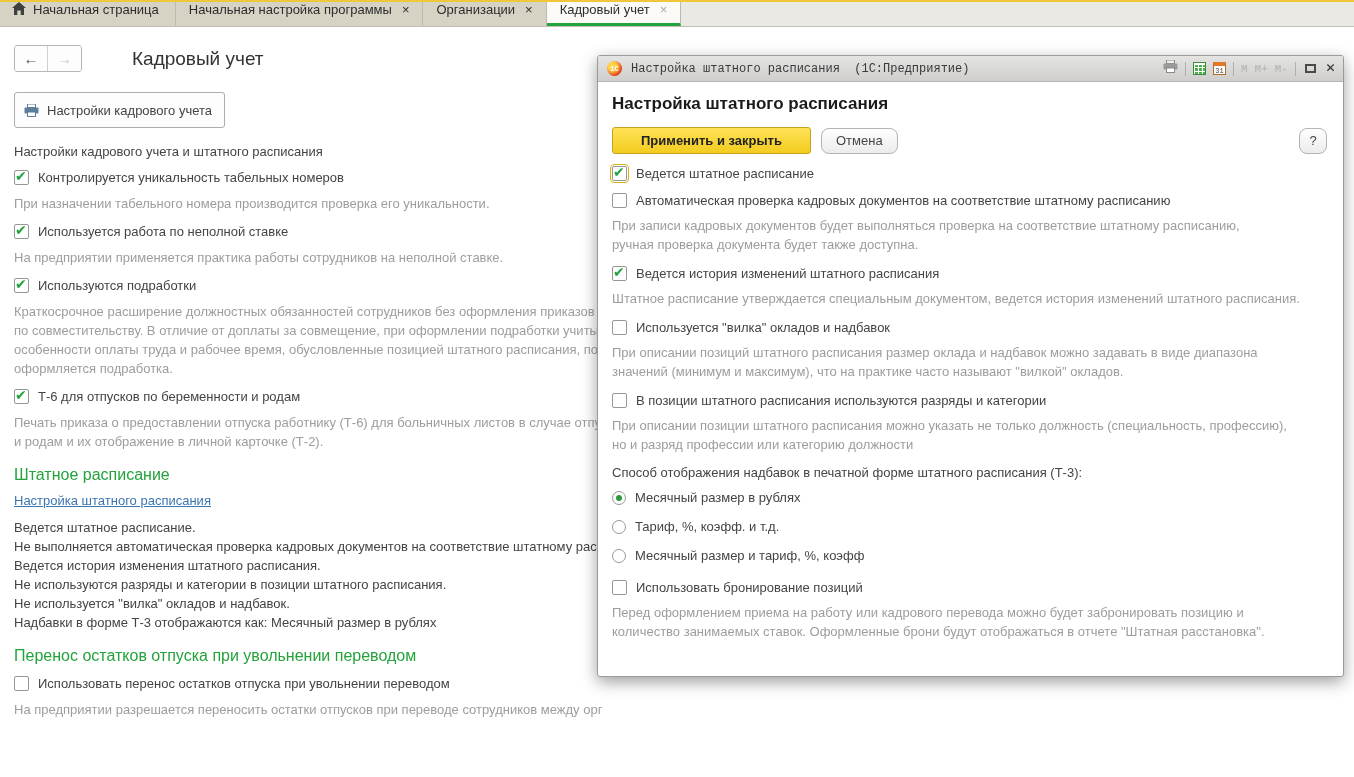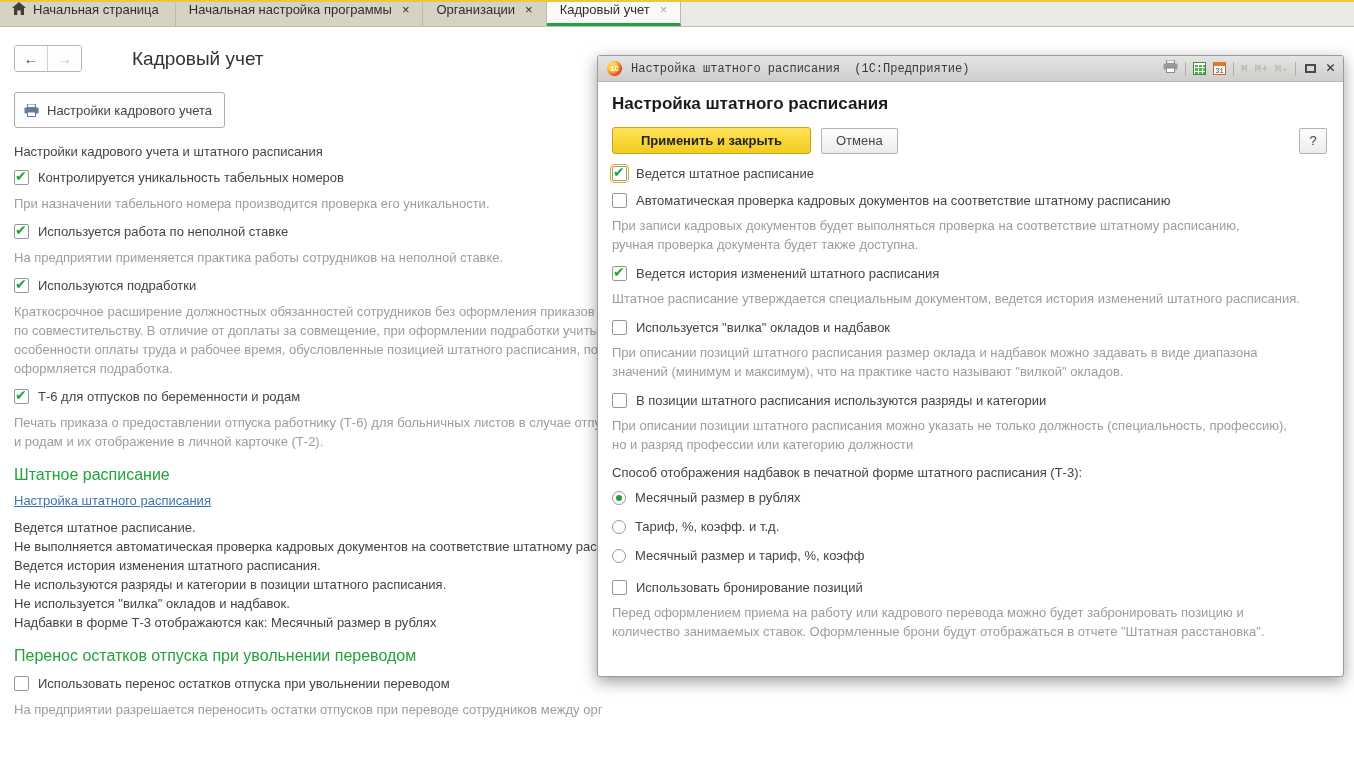--- a/index.html
+++ b/index.html
@@ -70,21 +70,21 @@
       repeating-linear-gradient(90deg, #fff 0 1px, transparent 1px 4px),
       repeating-linear-gradient(#fff 0 1px, transparent 1px 4px); }
   .cal-ico { width:13px; height:13px; background:#fff; border:1px solid #b06a2a;
     font-size:7px; color:#444; text-align:center; line-height:11px;
     border-top:4px solid #e07a26; }
 
   .dlg-body { padding:6px 14px 0 14px; font-size:13px; color:#444; }
   .dlg-heading { font-size:17px; font-weight:bold; color:#1b1b1b; margin-top:6px; }
   .cmdbar { display:flex; align-items:center; gap:10px; margin-top:13px; }
   .btn { height:26px; padding:0 14px; background:linear-gradient(#fefefe,#ececec);
-    border:1px solid #b3b3b3; border-radius:2px; font-size:13px; color:#444;
+    border:1px solid #b3b3b3; border-radius:8px; font-size:13px; color:#444;
     cursor:pointer; font-family:"Liberation Sans",sans-serif; }
   .btn-yellow { height:27px; padding:0 28px; background:linear-gradient(#ffe257,#f3cc1f);
     border:1px solid #c5a21b; border-radius:3px; font-size:13px; font-weight:bold;
     color:#222; cursor:pointer; font-family:"Liberation Sans",sans-serif; }
   .btn.help { margin-left:auto; width:28px; padding:0; margin-right:2px; }
   .dlg-body .row-check { margin-top:12px; }
   .dlg-body .desc { margin-top:8px; }
   .row-radio { display:flex; align-items:center; gap:9px; margin-top:10px; }
   .rb { width:14px; height:14px; border:1px solid #979797; border-radius:50%;
     background:#fff; position:relative; flex:none; }

